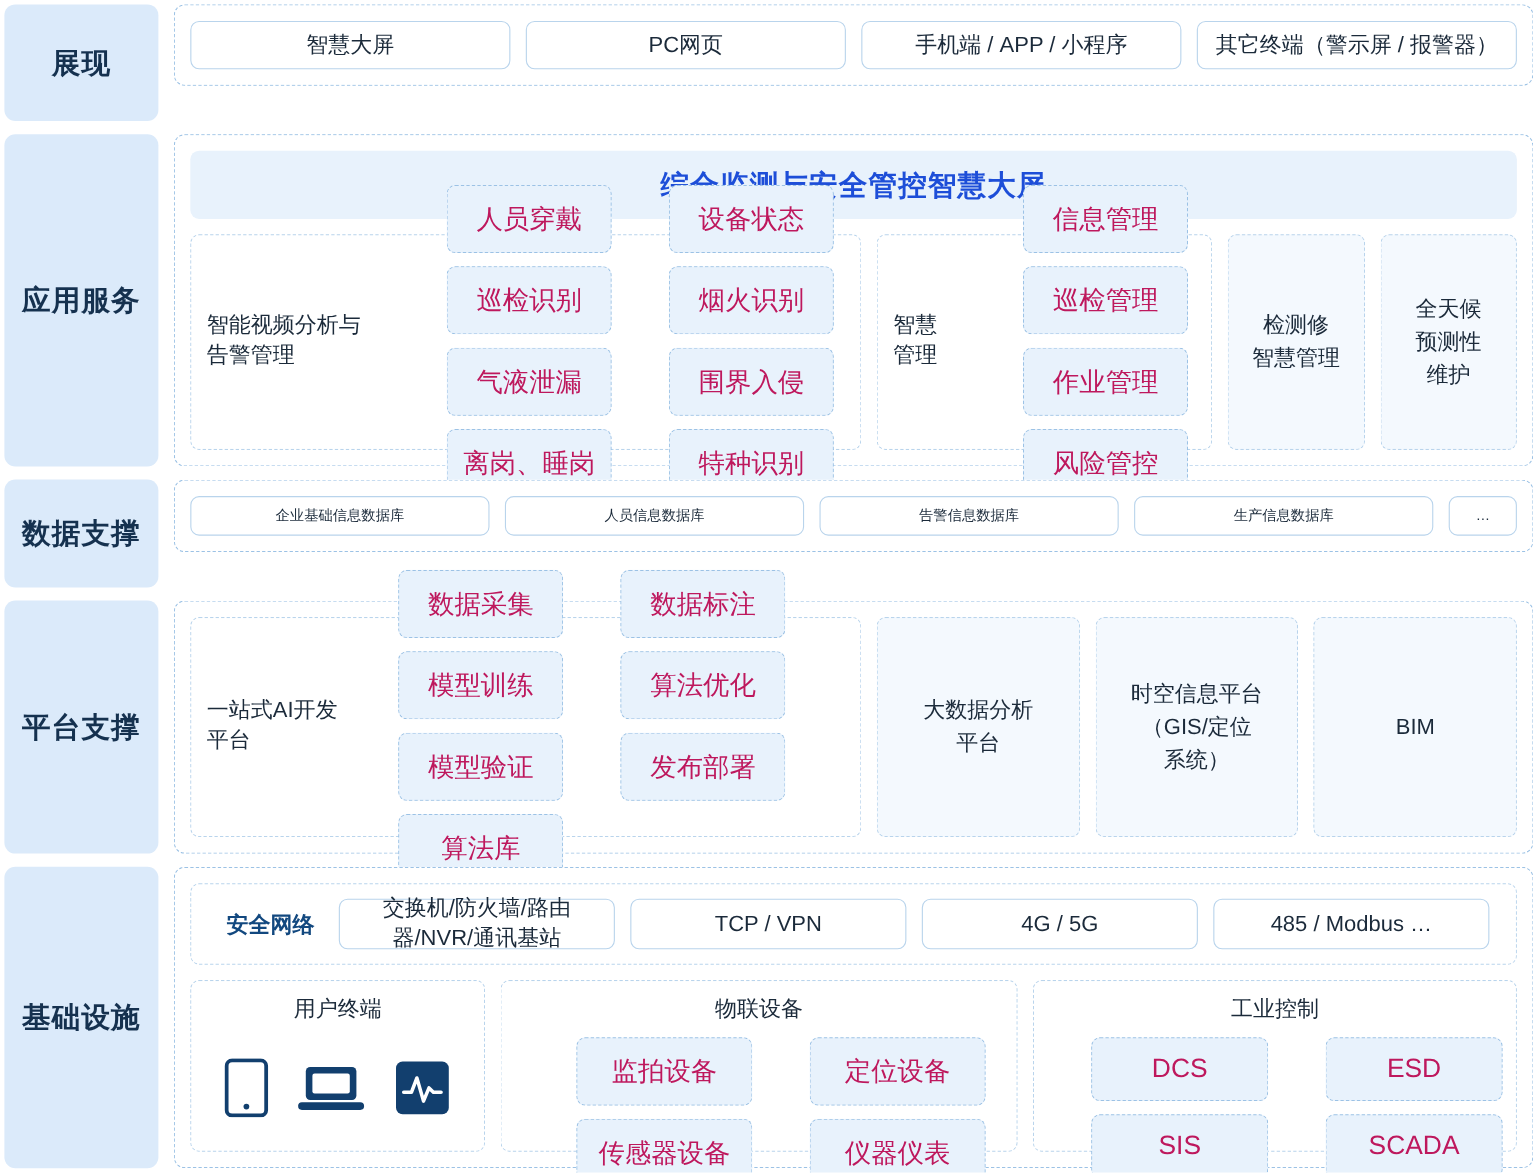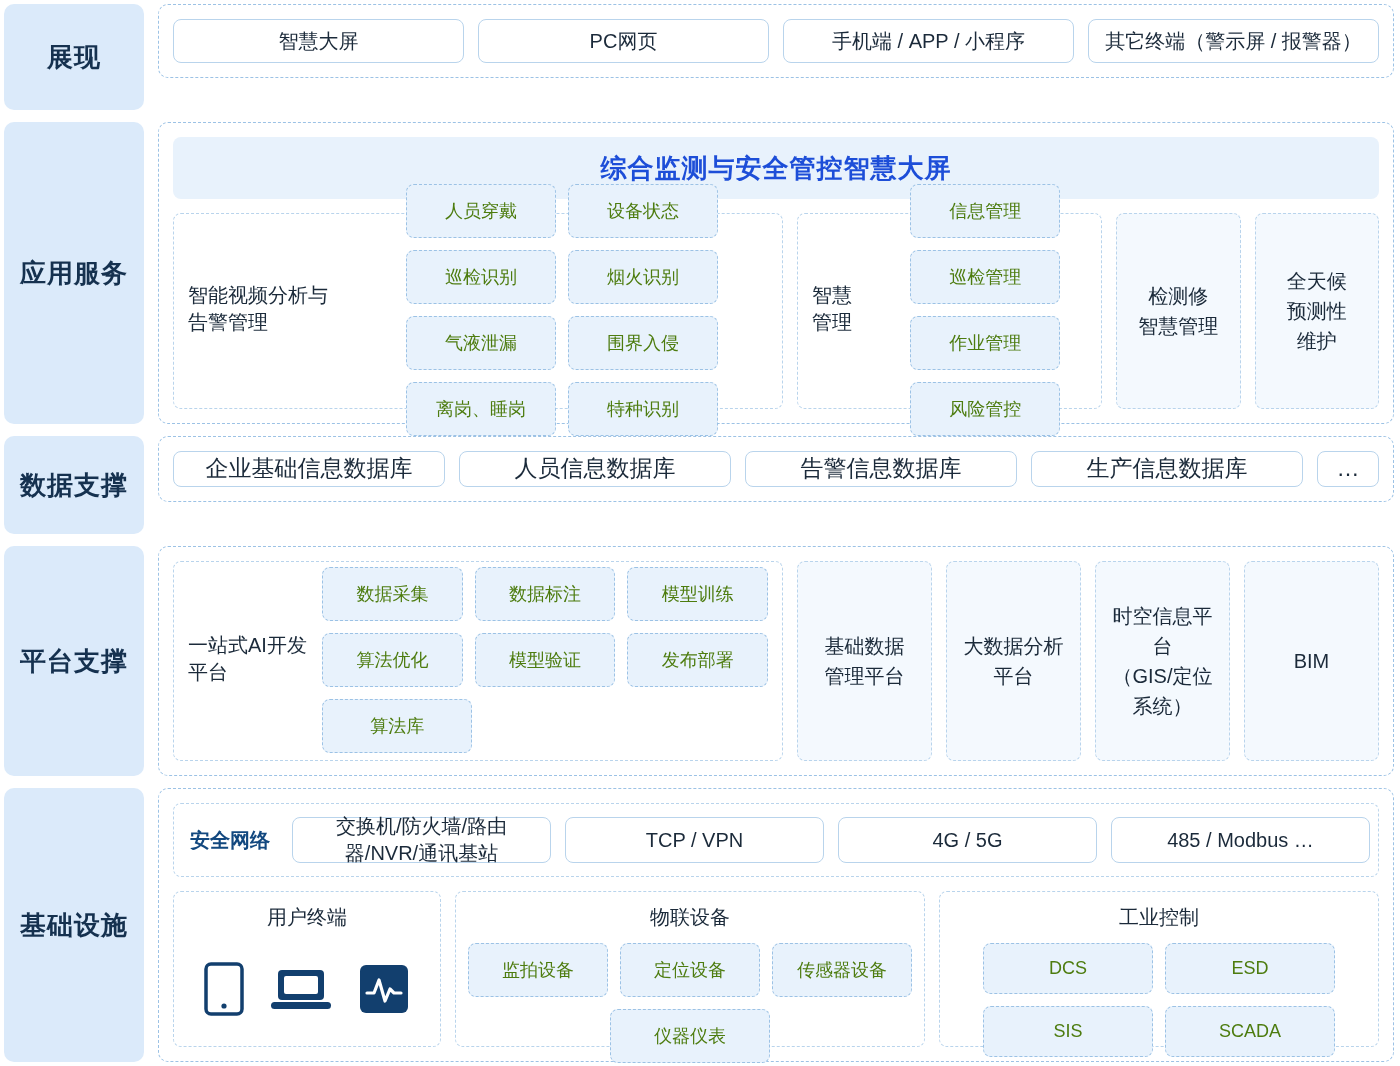--- a/index.html
+++ b/index.html
@@ -59,21 +59,21 @@
   
   .pill {
     flex: 1;
     border: 1.5px dashed #b9d4ec;
     border-radius: 8px;
     background: #ffffff;
     display: flex;
     align-items: center;
     justify-content: center;
     text-align: center;
-    font-size: 23px;
+    font-size: 13px;
     color: #1b2a3a;
     padding: 10px 8px;
     box-sizing: border-box;
     line-height: 1.35;
   }
   .pill.solid {
     border-style: solid;
   }
   .pill.narrow {
     flex: 0 0 62px;
@@ -115,31 +115,32 @@
     display: flex;
     flex-wrap: wrap;
     gap: 12px;
     justify-content: center;
     width: 100%;
   }
   .chip {
     background: #e8f2fc;
     border: 1.5px dashed #9cc2e5;
     border-radius: 8px;
-    font-size: 18px;
-    color: #4d7c0f;
+    font-size: 24px;
+    color: #be185d;
     padding: 14px 10px;
     box-sizing: border-box;
     text-align: center;
     min-width: 132px;
     flex: 1 1 132px;
     max-width: 150px;
     display: flex;
     align-items: center;
     justify-content: center;
+    margin-left: 40px;
   }
   .tall-card {
     border: 1.5px dashed #b9d4ec;
     border-radius: 8px;
     background: #f4f9fe;
     display: flex;
     align-items: center;
     justify-content: center;
     text-align: center;
     font-size: 20px;
@@ -166,21 +167,21 @@
     height: 200px;
   }
   .plat-row > .group.ai { flex: 0 0 610px; }
   .plat-row > .tall-card { flex: 1; }
   .group.ai .chip-grid { justify-content: flex-start; }
 
   
   .net-row {
     border: 1.5px dashed #b9d4ec;
     border-radius: 8px;
-    padding: 12px 8px;
+    padding: 12px 24px;
     box-sizing: border-box;
     display: flex;
     align-items: center;
     gap: 14px;
     height: 74px;
   }
   .net-title {
     font-size: 20px;
     font-weight: bold;
     color: #12487f;
@@ -306,26 +307,20 @@
             <div class="chip">数据标注</div>
             <div class="chip">模型训练</div>
             <div class="chip">算法优化</div>
             <div class="chip">模型验证</div>
             <div class="chip">发布部署</div>
             <div class="chip">算法库</div>
             <div class="chip" style="visibility:hidden;"></div>
           </div>
         </div>
 
-        <div class="tall-card">
-          <div>
-            <div>基础数据</div>
-            <div>管理平台</div>
-          </div>
-        </div>
 
         <div class="tall-card">
           <div>
             <div>大数据分析</div>
             <div>平台</div>
           </div>
         </div>
 
         <div class="tall-card">
           <div>

